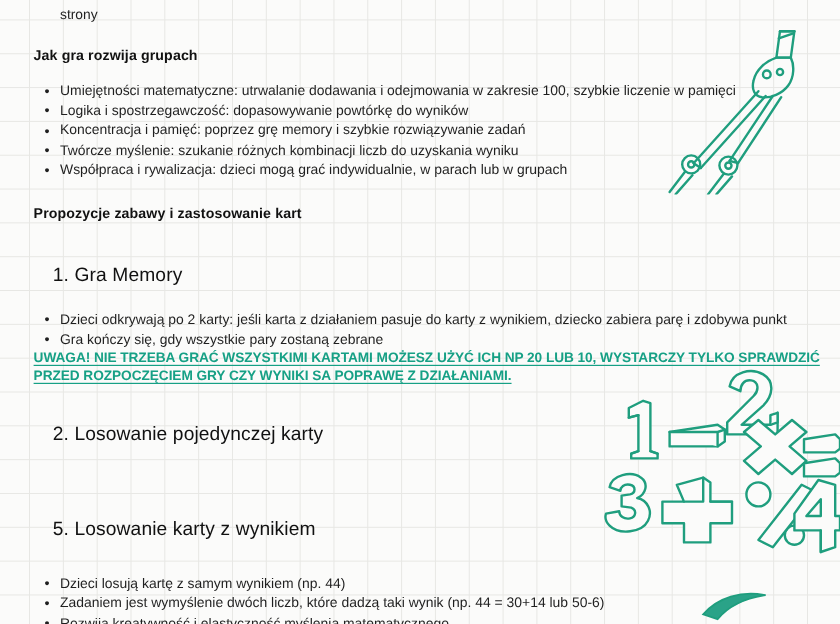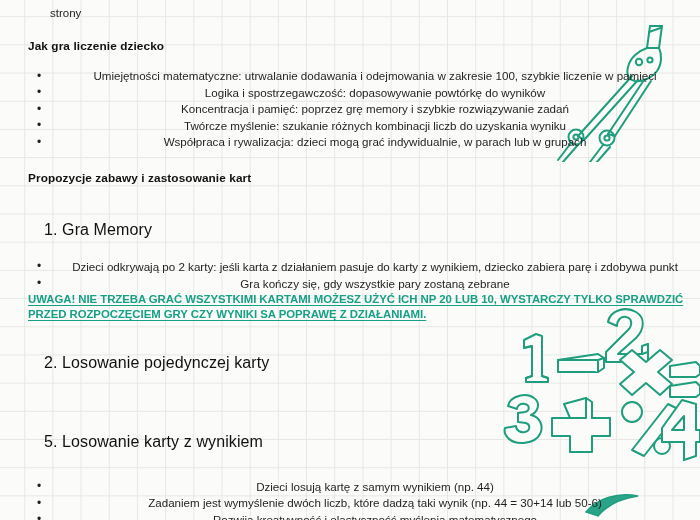--- a/index.html
+++ b/index.html
@@ -72,21 +72,20 @@
     font-weight: normal;
     margin: 16px;
     color: #111;
     letter-spacing: 0.1px;
   }
 
   ul.bullets {
     list-style: none;
     margin: 0;
     padding: 0;
-    text-align: center;
   }
   ul.bullets > li {
     position: relative;
     font-size: 11.6px;
     line-height: 16.6px;
     padding-left: 22px;
     margin: 0;
     color: #1f1f1f;
   }
   ul.bullets > li::before {
@@ -218,21 +217,21 @@
       <path d="M2 26 C14 12, 34 6, 54 10 C40 12, 24 18, 14 30 Z"></path>
     </svg>
   </div>
 
   <div id="content">
 
     <div class="sp-6"></div>
     <p class="line-cont">strony</p>
 
     <div class="sp-18"></div>
-    <h2 class="heading">Jak gra liczenie dziecko</h2>
+    <h2 class="heading">Jak gra rozwija grupach</h2>
 
     <div class="sp-14"></div>
     <ul class="bullets">
       <li>Umiejętności matematyczne: utrwalanie dodawania i odejmowania w zakresie 100, szybkie liczenie w pamięci</li>
       <li>Logika i spostrzegawczość: dopasowywanie powtórkę do wyników</li>
       <li>Koncentracja i pamięć: poprzez grę memory i szybkie rozwiązywanie zadań</li>
       <li>Twórcze myślenie: szukanie różnych kombinacji liczb do uzyskania wyniku</li>
       <li>Współpraca i rywalizacja: dzieci mogą grać indywidualnie, w parach lub w grupach</li>
     </ul>
 

